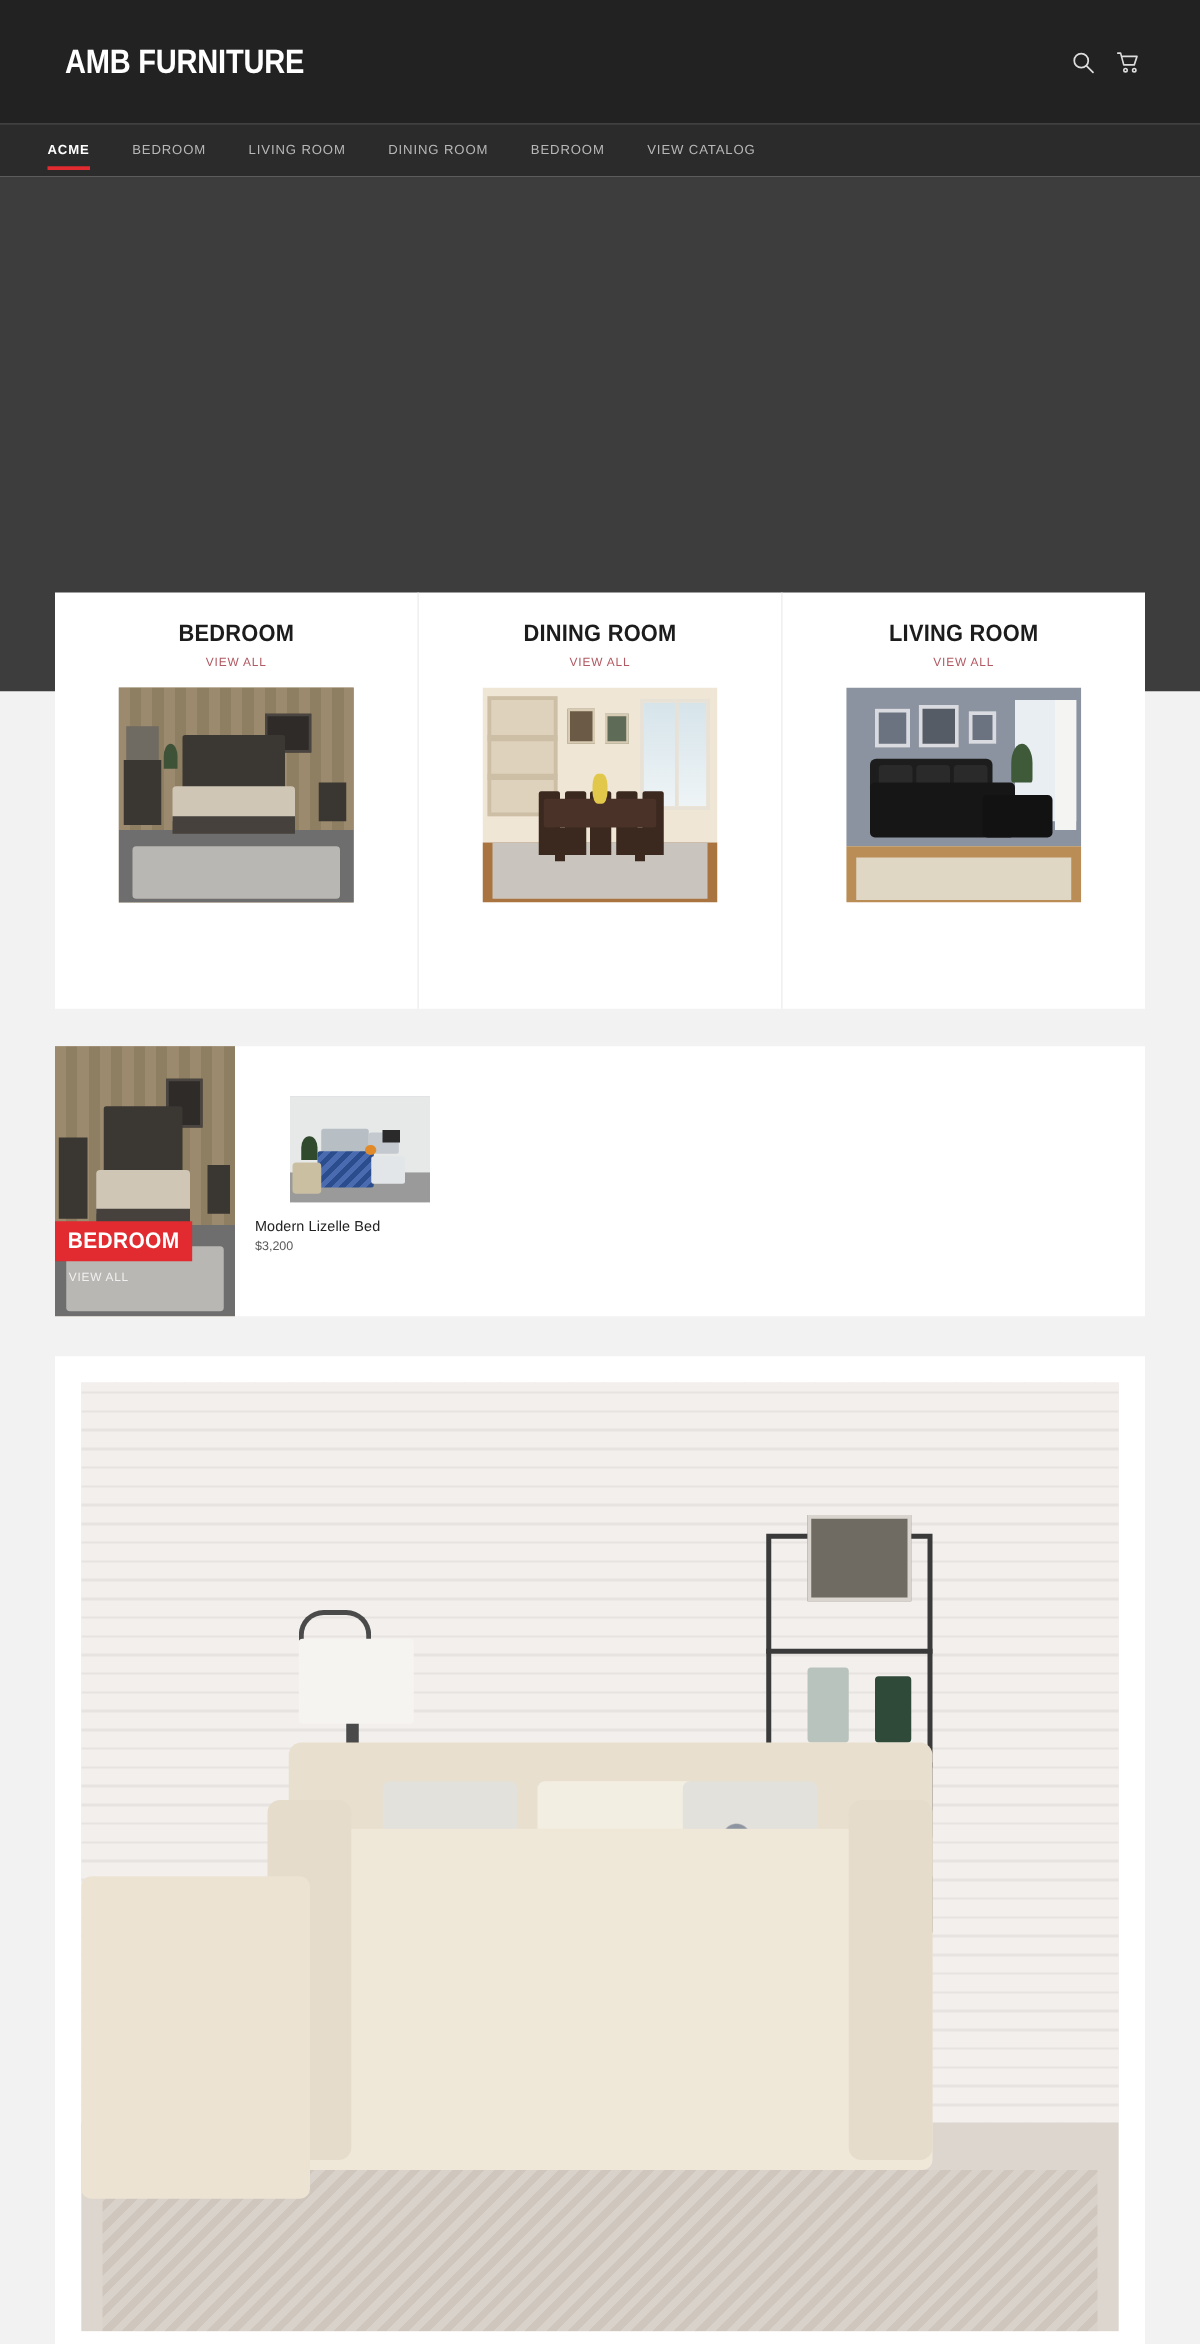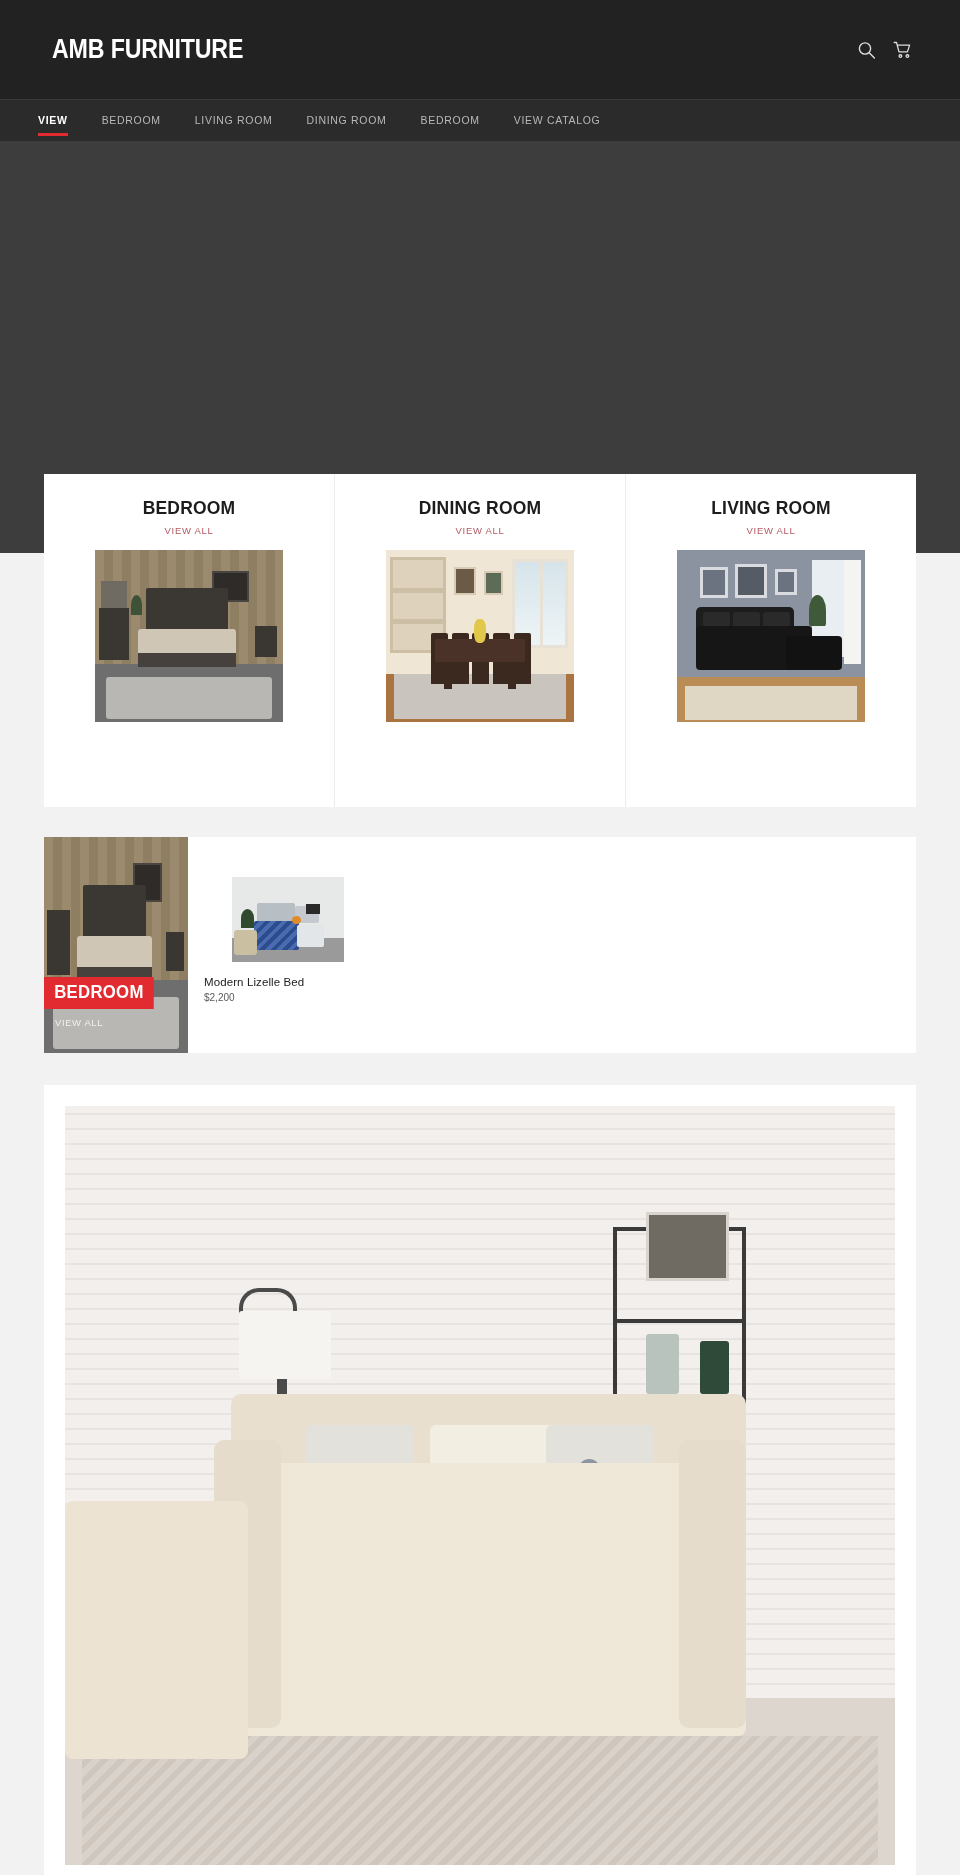--- a/index.html
+++ b/index.html
@@ -314,21 +314,21 @@
       <svg width="19" height="19" viewBox="0 0 19 19" fill="none" stroke="#dddddd" stroke-width="1.3">
         <path d="M1.2 2h2.3l2.5 9.4h8.4l2.2-6.8H5.1" stroke-linecap="round" stroke-linejoin="round"></path>
         <circle cx="7.4" cy="15.6" r="1.35"></circle>
           <circle cx="14.4" cy="15.6" r="1.35"></circle>
       </svg>
     </span>
   </div>
 </header>
 
 <nav class="site-nav">
-  <div class="nav-item active">VIEW</div>
+  <div class="nav-item active">ACME</div>
   <div class="nav-item">BEDROOM</div>
   <div class="nav-item">LIVING ROOM</div>
   <div class="nav-item">DINING ROOM</div>
   <div class="nav-item">BEDROOM</div>
   <div class="nav-item">VIEW CATALOG</div>
 </nav>
 
 <div class="hero"></div>
 
 <section class="cat-wrap">
@@ -423,21 +423,21 @@
         <span class="pt-bedhead"></span>
           <span class="pt-bedhead2"></span>
         <span class="pt-quilt"></span>
           <span class="pt-quilt2"></span>
         <span class="pt-plant"></span>
           <span class="pt-chair"></span>
         <span class="pt-tv"></span>
           <span class="pt-pump"></span>
       </div>
       <div class="product-title">Modern Lizelle Bed</div>
-      <div class="product-price">$2,200</div>
+      <div class="product-price">$3,200</div>
     </div>
   </div>
 </section>
 
 <section class="bottom-wrap">
   <div class="bottom-photo">
     <span class="bb-wall"></span>
       <span class="bb-floor"></span>
       <span class="bb-rug"></span>
     <span class="bb-shelf"></span>

